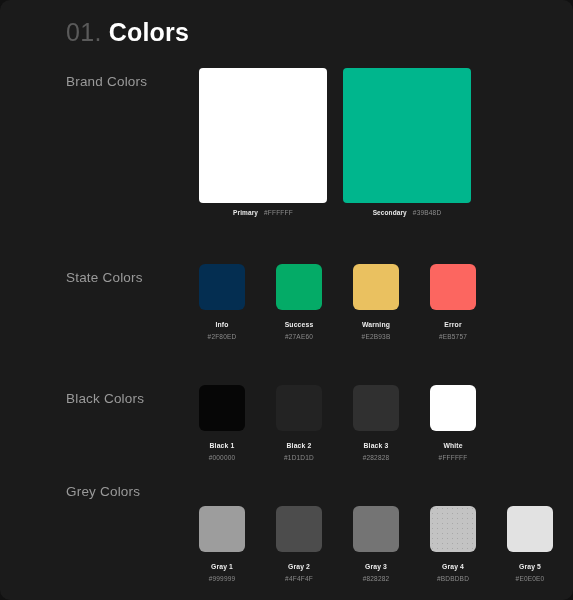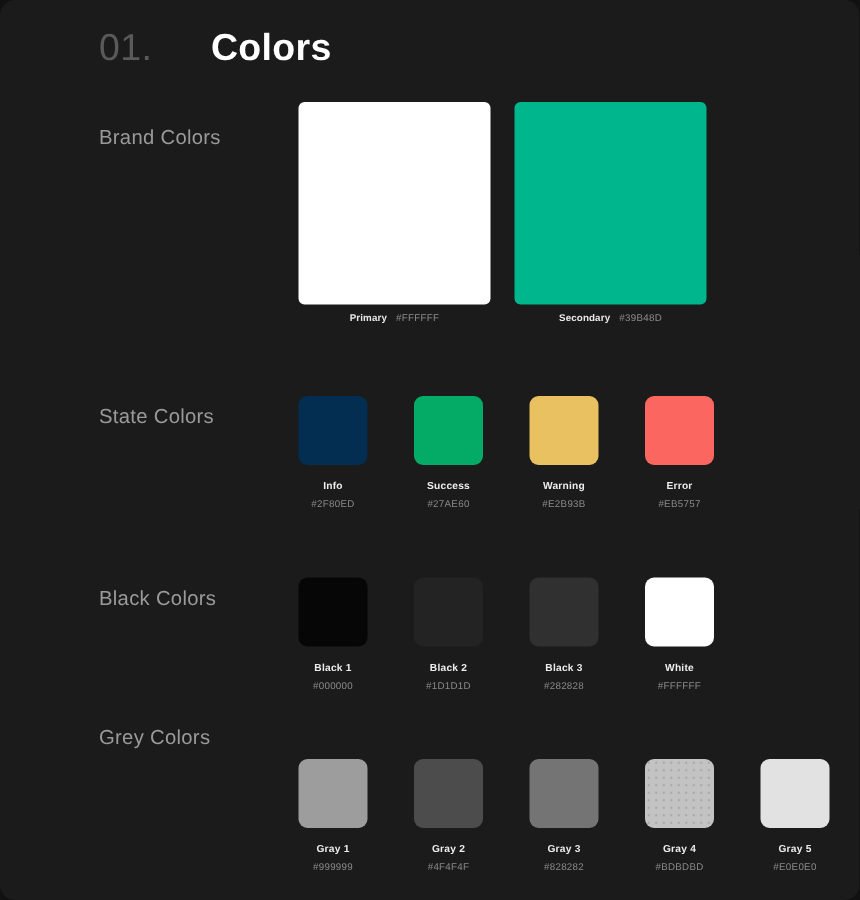--- a/index.html
+++ b/index.html
@@ -38,21 +38,20 @@
     font-size: 25px;
     font-weight: 400;
     color: #5a5a5a;
     letter-spacing: 0.3px;
   }
   .header-title {
     font-size: 25px;
     font-weight: 700;
     color: #ffffff;
     letter-spacing: 0.2px;
-    margin-left: 32px;
   }
 
   
   .section {
     position: absolute;
     left: 0;
     width: 573px;
   }
   .section-label {
     position: absolute;
@@ -143,21 +142,21 @@
 
 <div id="page" style="background: rgb(27, 27, 27);">
 
   <div class="page-header">
     <span class="header-number">01.</span>
     <span class="header-title">Colors</span>
   </div>
 
   <div id="sections-host">
       <div class="section" style="top: 0px;">
-        <div class="section-label" style="top: 84px;">Brand Colors</div>
+        <div class="section-label" style="top: 74px;">Brand Colors</div>
         <div class="swatch-row brand-row" style="top: 68px;">
           <div class="brand-item">
             <div class="brand-chip" style="background: rgb(255, 255, 255);"></div>
             <div class="brand-caption">
               <span class="nm">Primary</span>
               <span class="hx">#FFFFFF</span>
             </div>
           </div>
           <div class="brand-item">
             <div class="brand-chip" style="background: rgb(0, 182, 141);"></div>

